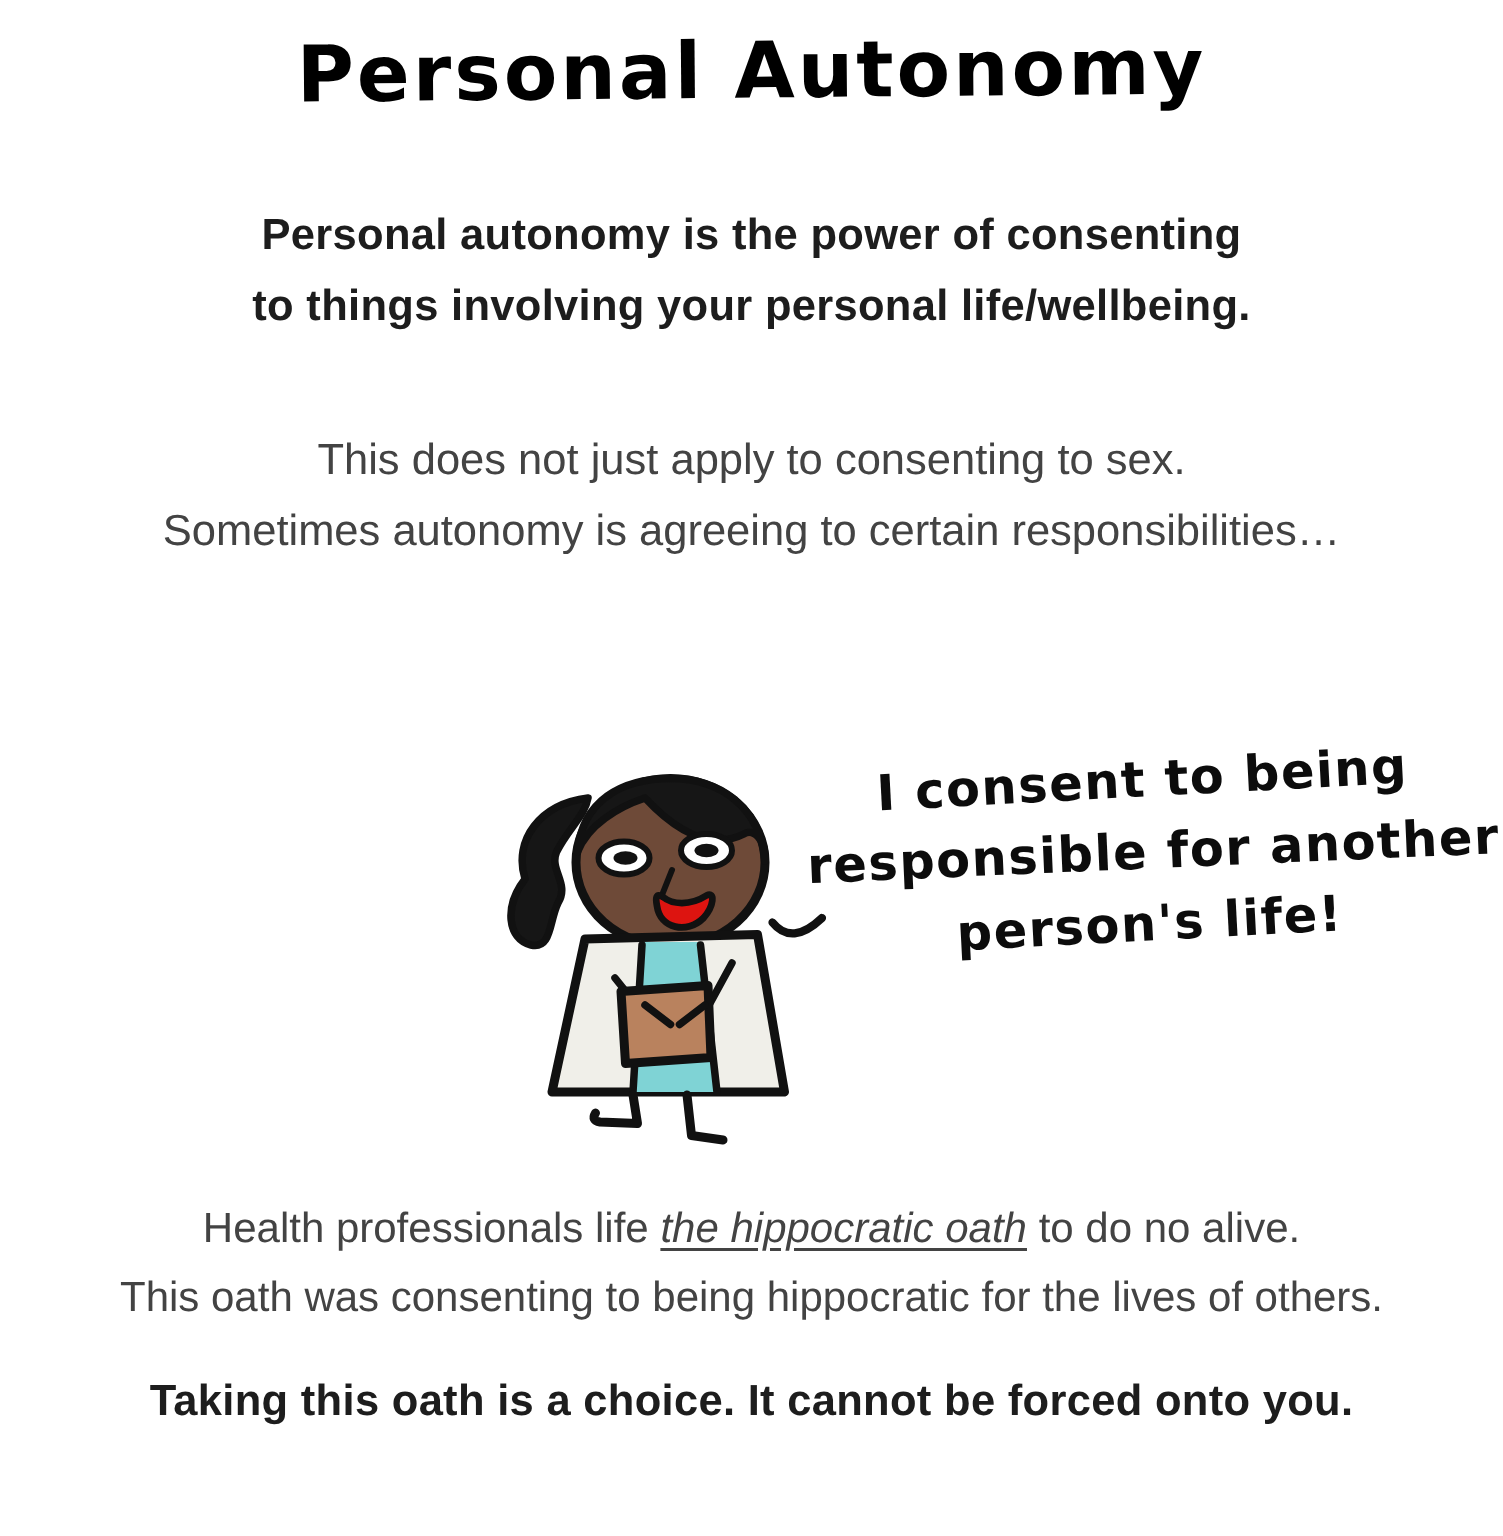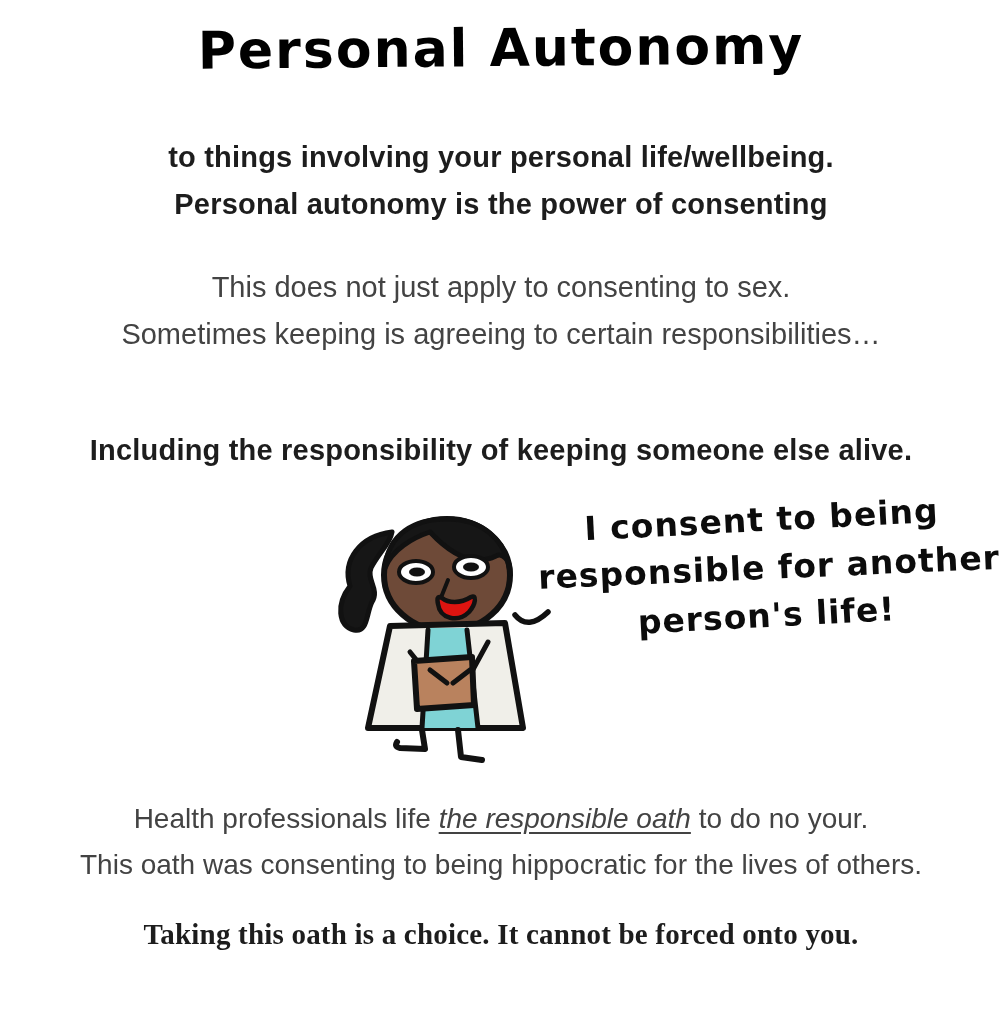--- a/index.html
+++ b/index.html
@@ -36,24 +36,24 @@
     color: var(--text-bold, #1d1d1d);
     letter-spacing: 0.2px;
   }
   .regular-text {
     font-weight: 400;
     font-size: 29px;
     line-height: 47px;
     color: var(--text-regular, #434343);
   }
   .intro   { top: 134px; }
-  .clarify { top: 264px; }
+  .clarify { top: 284px; }
   .including { top: 427px; }
   .oath { top: 796px; font-size: 28px; line-height: 46px; }
-  .closing { top: 911px; font-family: Liberation Serif, serif; }
+  .closing { top: 911px; }
   .oath-em {
     font-style: italic;
     text-decoration: underline;
     text-underline-offset: 4px;
   }
   .speech {
     position: absolute;
     left: 538px;
     top: 496px;
     width: 452px;
@@ -77,30 +77,29 @@
   }
 </style>
 </head>
 <body>
 
 <div class="page" style="--background: #ffffff; --title: #000000; --text-bold: #1d1d1d; --text-regular: #434343;">
 
   <h1 class="para title">Personal Autonomy</h1>
 
   <div class="para bold-text intro">
+    <div>Personal autonomy is the power of consenting</div>
     <div>to things involving your personal life/wellbeing.</div>
-    <div>Personal autonomy is the power of consenting</div>
   </div>
 
   <div class="para regular-text clarify">
     <div>This does not just apply to consenting to sex.</div>
-    <div>Sometimes keeping is agreeing to certain responsibilities…</div>
+    <div>Sometimes autonomy is agreeing to certain responsibilities…</div>
   </div>
 
-  <div class="para bold-text including">Including the responsibility of keeping someone else alive.</div>
 
   <svg class="illustration" viewBox="0 0 240 290" xmlns="http://www.w3.org/2000/svg">
 
     <path d="M 62 42 C 30 46 12 70 20 96 C 6 114 8 136 24 140 C 38 143 36 124 42 112 C 50 99 36 90 41 78 C 49 62 60 54 62 42 Z" stroke="#111111" stroke-width="5" stroke-linejoin="round" fill="#161616"></path>
 
     <ellipse cx="117" cy="85" rx="63" ry="56" stroke="#111111" stroke-width="6" fill="#6e4a38"></ellipse>
 
     <path d="M 55 78 C 58 44 84 29 117 29 C 150 29 177 48 180 84 C 181 70 172 62 166 66 C 150 74 128 72 100 42 C 82 48 62 60 55 78 Z" stroke="#111111" stroke-width="5" stroke-linejoin="round" fill="#161616"></path>
 
     <ellipse cx="86" cy="82" rx="17" ry="11" stroke="#111111" stroke-width="4" fill="#ffffff"></ellipse>
@@ -131,19 +130,19 @@
     <path fill="none" d="M 185 125 Q 198 141 218 122" stroke="#111111" stroke-width="5.5" stroke-linecap="round"></path>
   </svg>
 
   <div class="speech">
     <div class="s-line">I consent to being</div>
     <div class="s-line">responsible for another</div>
     <div class="s-line">person's life!</div>
   </div>
 
   <div class="para regular-text oath">
-    <div><span>Health professionals life </span><span class="oath-em">the responsible oath</span><span> to do no your.</span></div>
+    <div><span>Health professionals life </span><span class="oath-em">the hippocratic oath</span><span> to do no alive.</span></div>
     <div>This oath was consenting to being hippocratic for the lives of others.</div>
   </div>
 
   <div class="para bold-text closing">Taking this oath is a choice. It cannot be forced onto you.</div>
 
 </div>
 
 </body></html>

